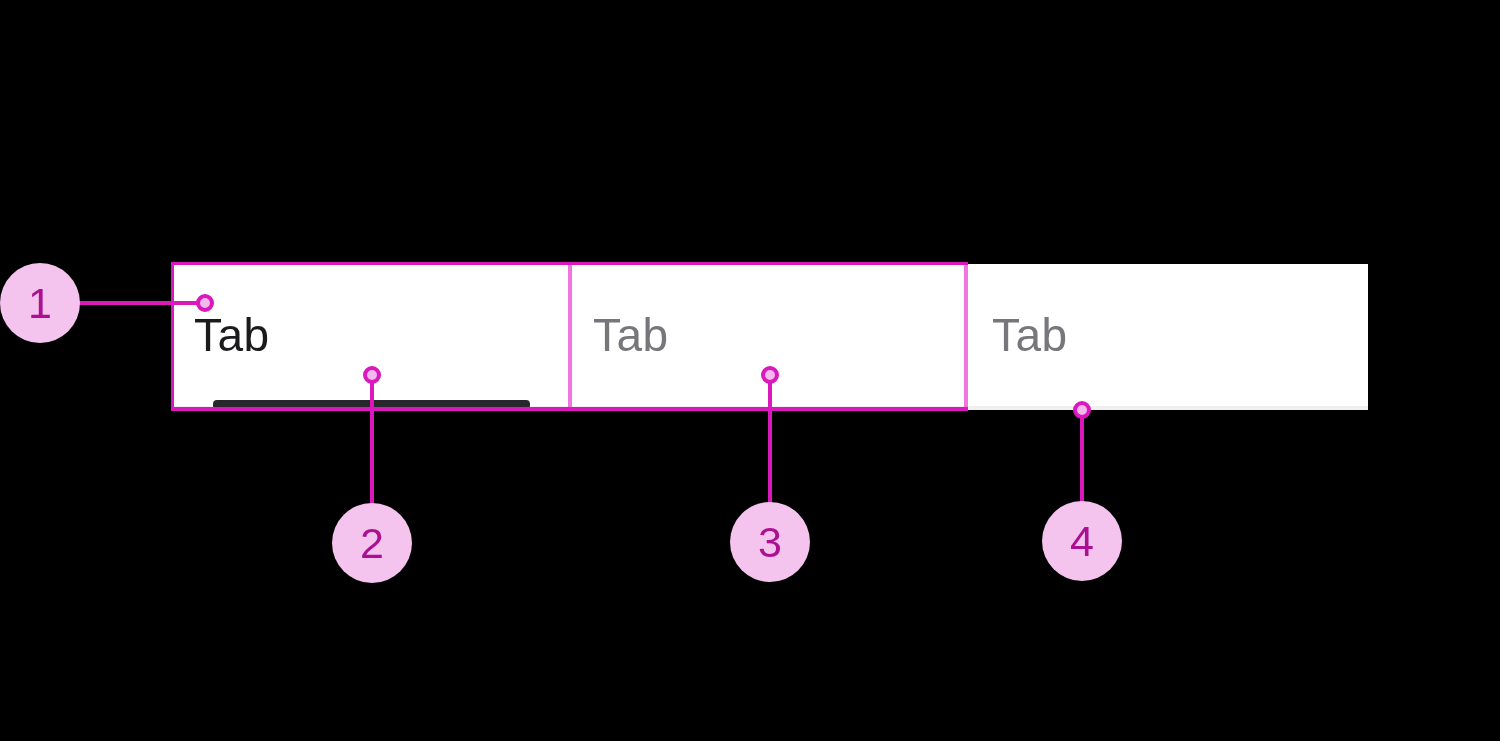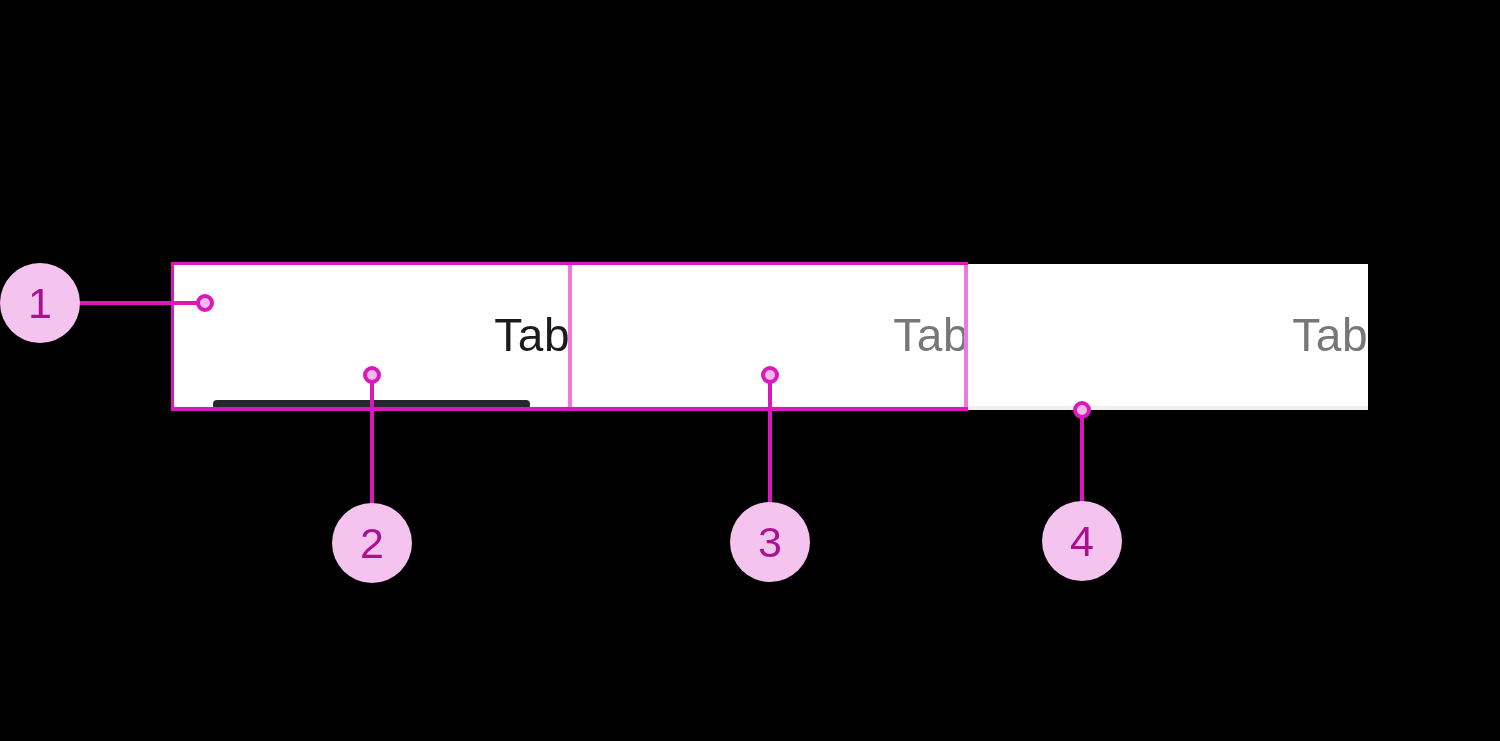--- a/index.html
+++ b/index.html
@@ -27,21 +27,21 @@
   .tabbar{
     position:absolute;left:171px;top:264px;
     width:1197px;height:146px;
     background:var(--tabbar-bg);
     border-bottom:4px solid var(--tabbar-border);
     box-sizing:border-box;
     display:flex;
   }
   .tab{
     width:399px;height:100%;
-    display:flex;align-items:center;justify-content:flex-end;
+    display:flex;align-items:center;justify-content:flex-start;
     cursor:pointer;
     margin-left:23px;
   }
   .tab-label{
     font-size:46px;font-weight:500;letter-spacing:0.5px;
     color:var(--inactive-text);
     user-select:none;
   }
   .tab.active .tab-label{color:var(--active-text);}
   .indicator{

